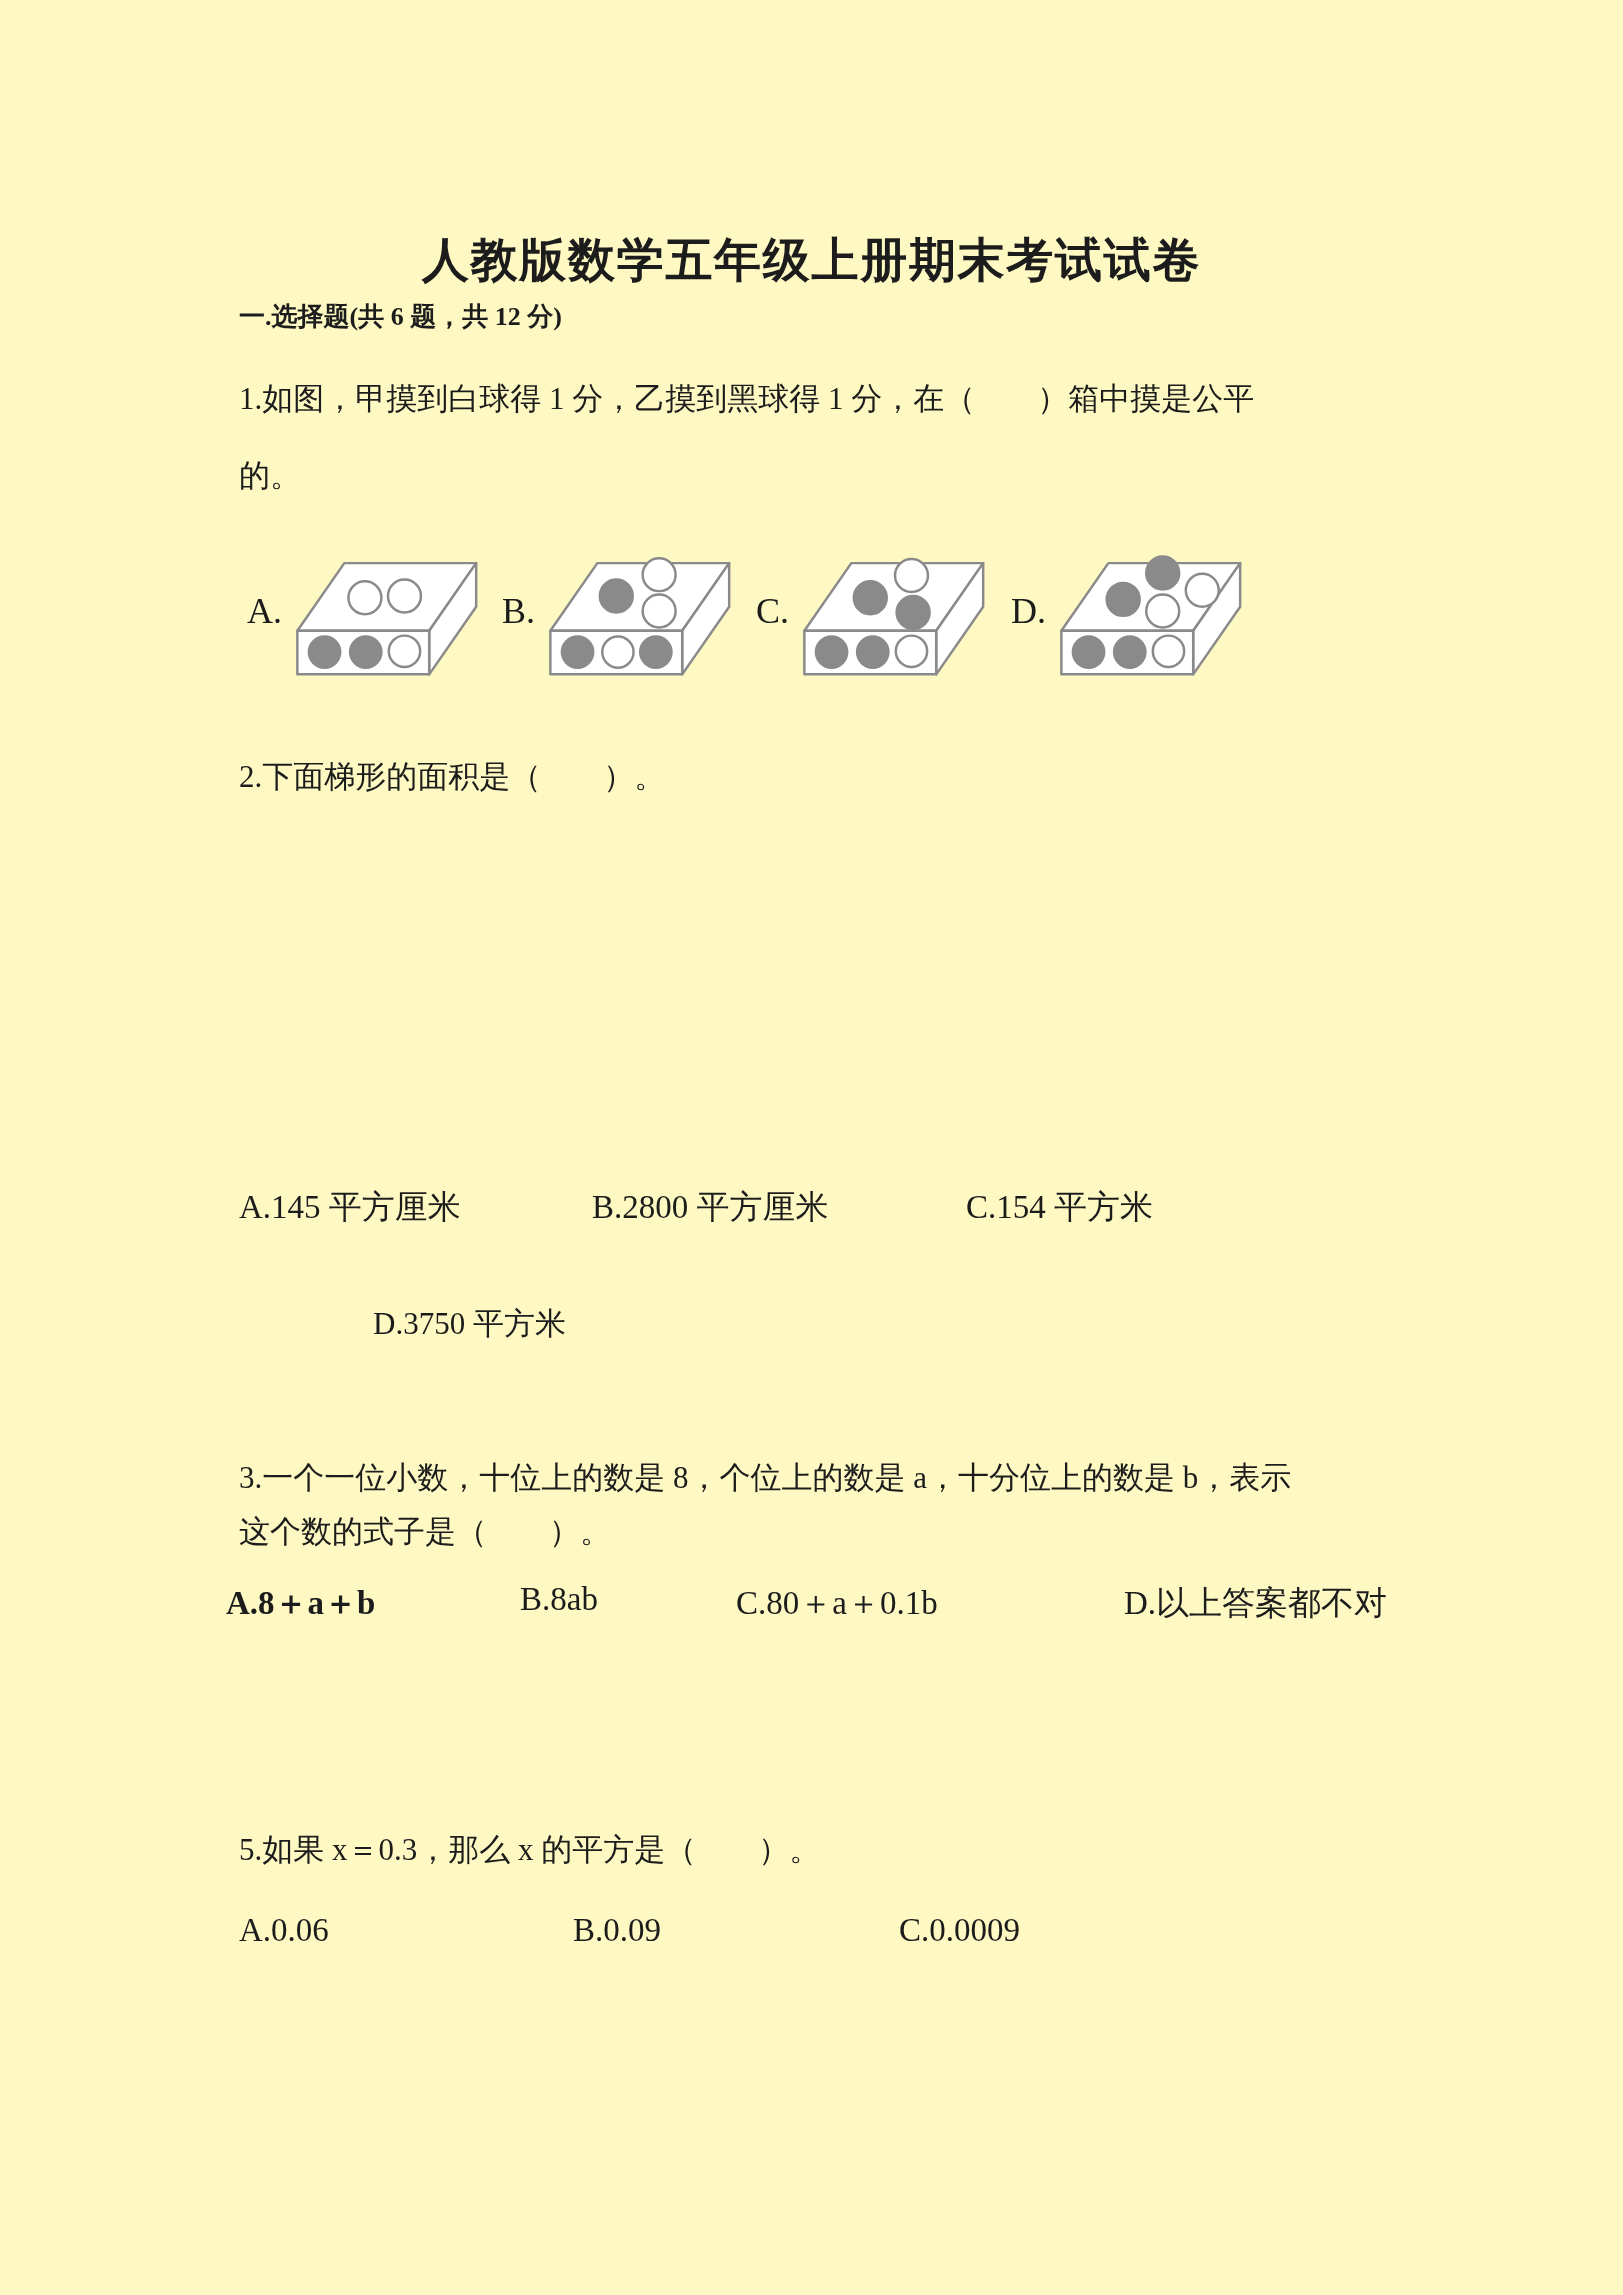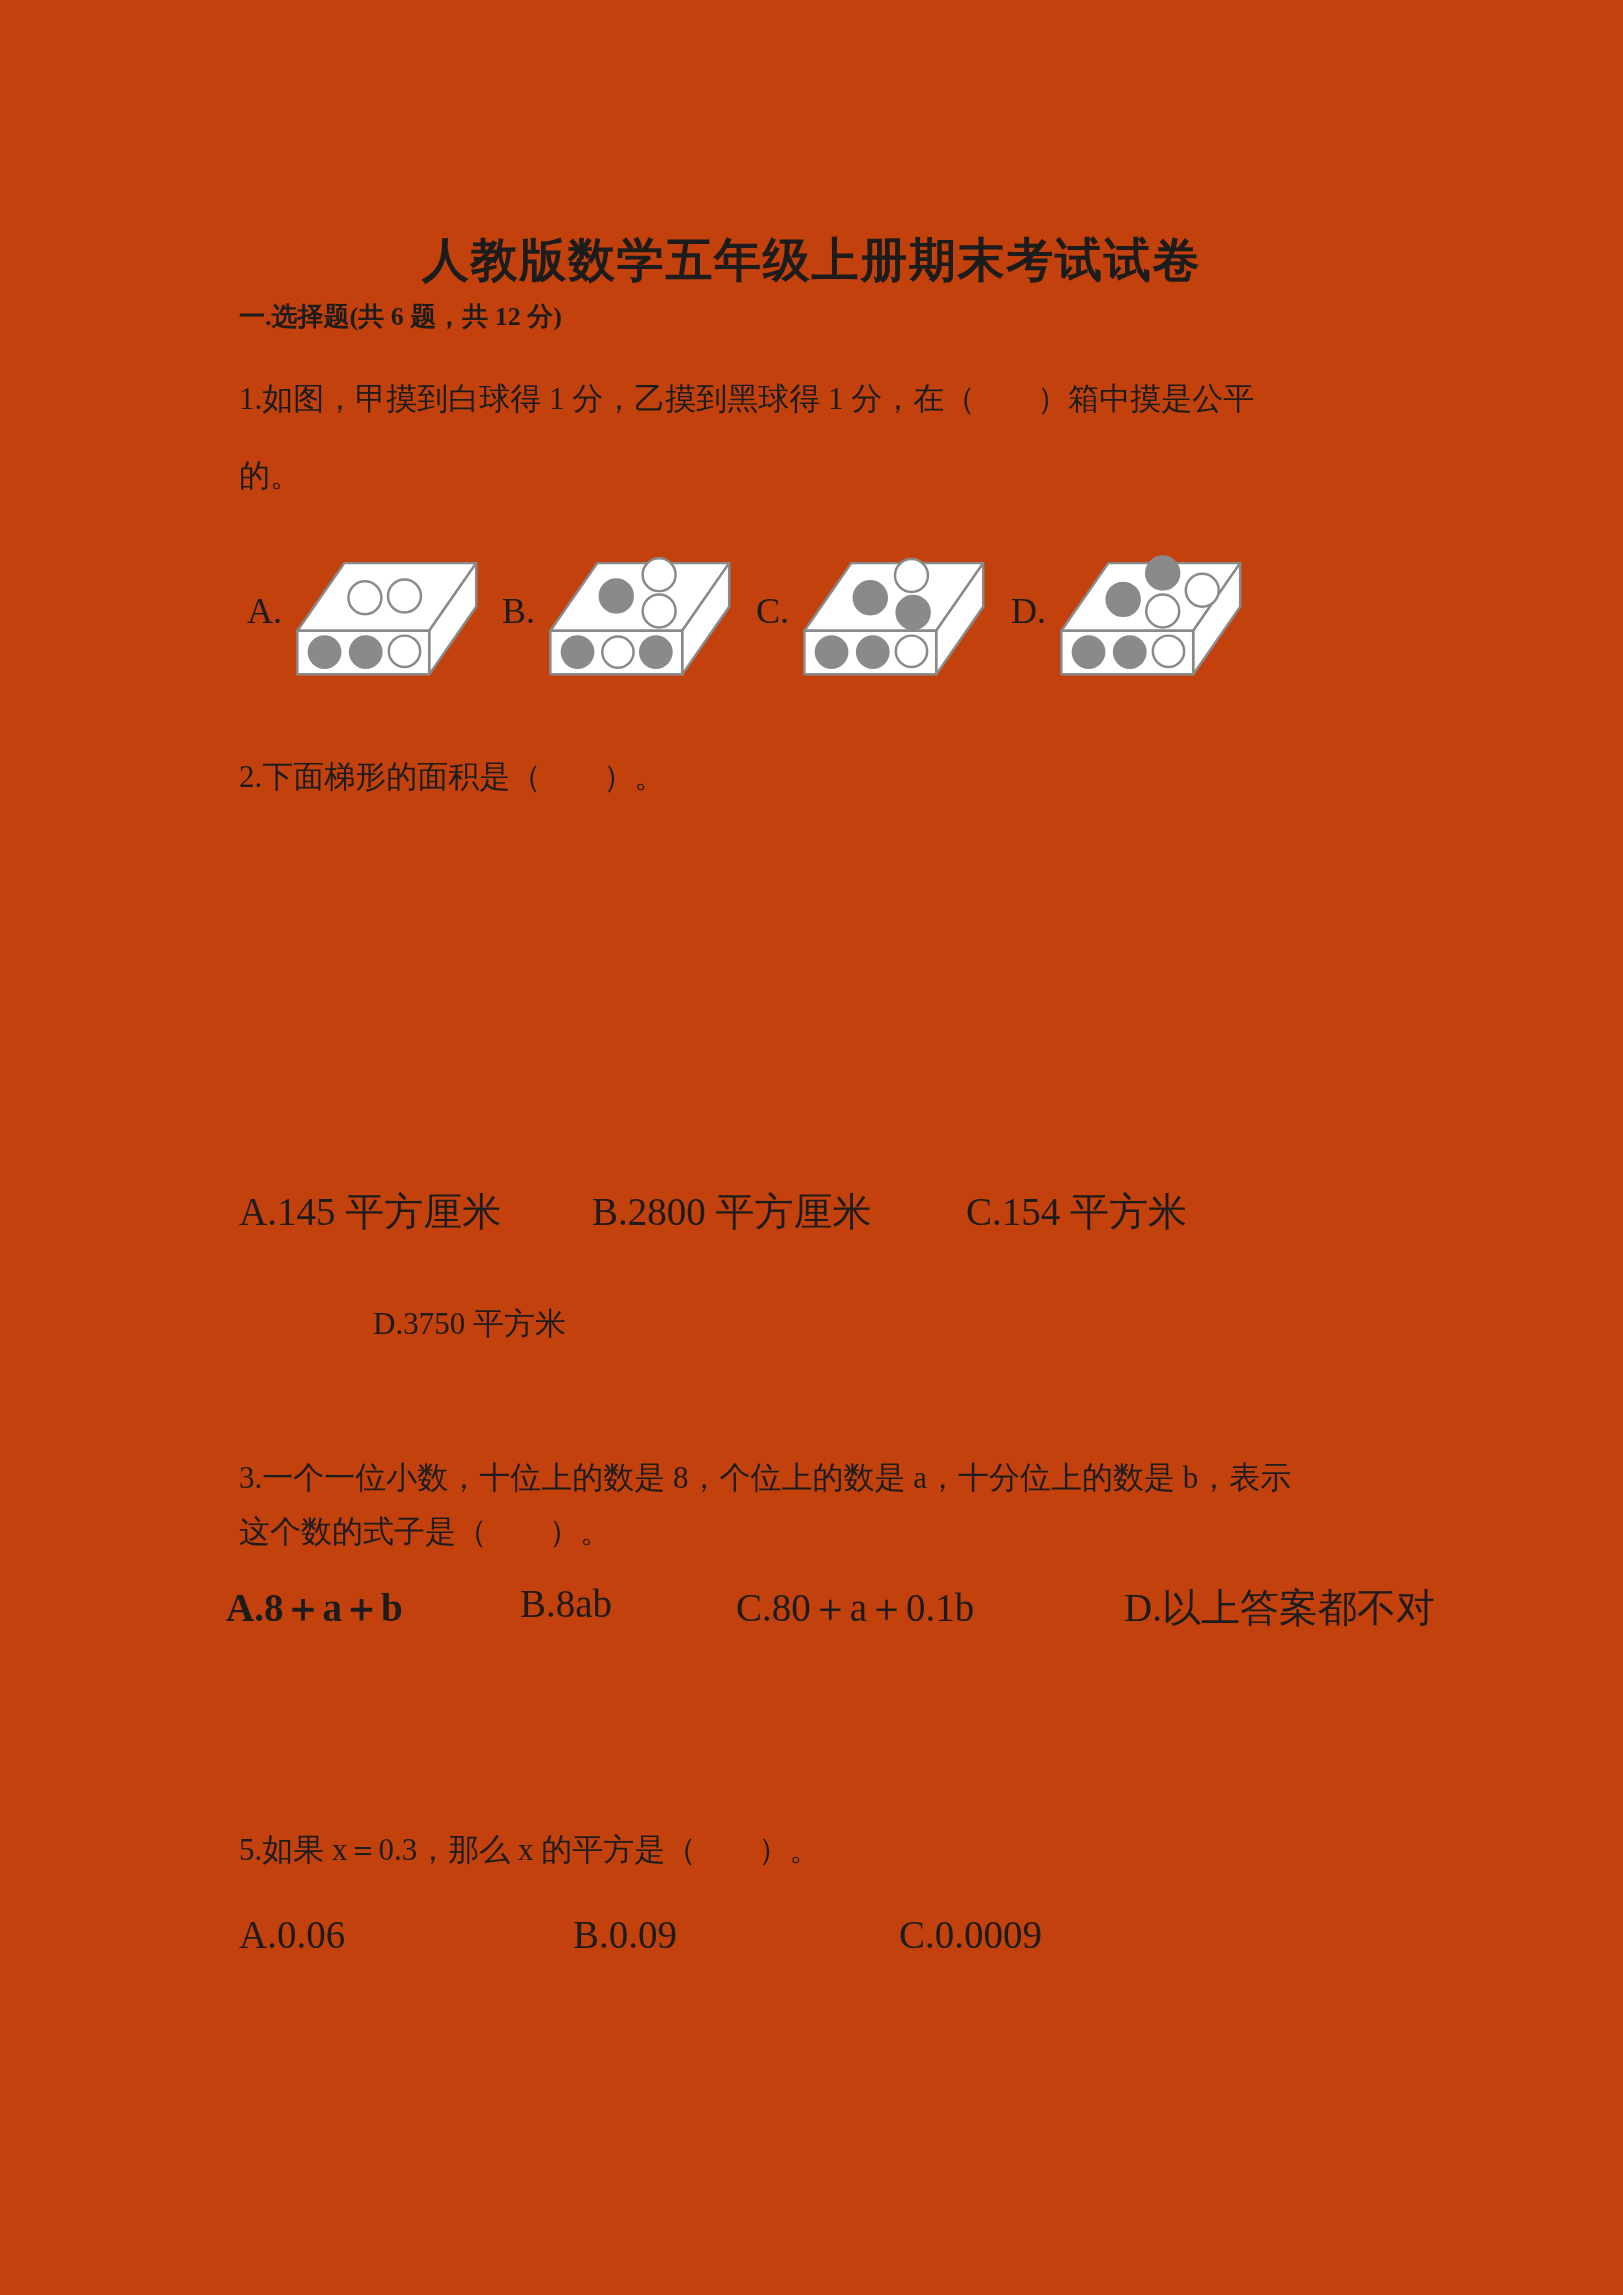--- a/index.html
+++ b/index.html
@@ -1,20 +1,20 @@
 <!DOCTYPE html>
 <html style="font-size:13.5px"><head>
 <meta charset="utf-8">
 <style>
   html,body{margin:0;padding:0;background:#ffffff;}
   .page{
     position:relative;
     width:1623px;
     height:2295px;
-    background:#c2410c;
+    background:#fef9c3;
     font-family:"Liberation Serif","DejaVu Serif",serif;
     color:#1c1c1c;
     overflow:hidden;
   }
   .abs{position:absolute;}
   .title{
     top:198px;left:0;width:1623px;
     text-align:center;
     font-size:47px;font-weight:bold;
     letter-spacing:1.7px;
@@ -31,21 +31,21 @@
   .bg0{left:247px;} .bg1{left:502px;} .bg2{left:756px;} .bg3{left:1011px;}
   .boxlabel{font-size:36px;font-family:"Liberation Serif","DejaVu Serif",serif;}
   .boxsvg{width:206px;height:145px;}
   .face{fill:#ffffff;stroke:#8a8a8a;stroke-width:3;stroke-linejoin:round;}
   .q2text{top:758px;left:239px;}
   .trapwrap{top:856px;left:233px;width:271px;height:254px;}
   .trap-dash{stroke:#2e7b7b;stroke-width:2.5;stroke-dasharray:3 7;fill:none;}
   .trap-ra{stroke:#2b2b2b;stroke-width:2;fill:none;}
   .dim{font-size:28px;font-weight:bold;font-family:"Liberation Serif","DejaVu Serif",serif;}
   .optrow{top:0;left:0;width:1623px;height:42px;}
-  .opt{position:absolute;font-size:39px;white-space:nowrap;}
+  .opt{position:absolute;font-size:33px;white-space:nowrap;}
   .q2row{top:1185px;}
   .q2row .o0{left:239px;} .q2row .o1{left:592px;} .q2row .o2{left:966px;}
   .q2d{top:1305px;left:373px;}
   .q3l1{top:1459px;left:239px;}
   .q3l2{top:1513px;left:239px;}
   .q3row{top:1581px;}
   .q3row .o0{left:226px;font-weight:bold;} .q3row .o1{left:520px;} .q3row .o2{left:736px;} .q3row .o3{left:1076px;margin-left:48px;}
   .q4text{top:1659px;left:239px;}
   .q4row{top:1748px;}
   .q4row .o0{left:239px;} .q4row .o1{left:653px;} .q4row .o2{left:1031px;}

